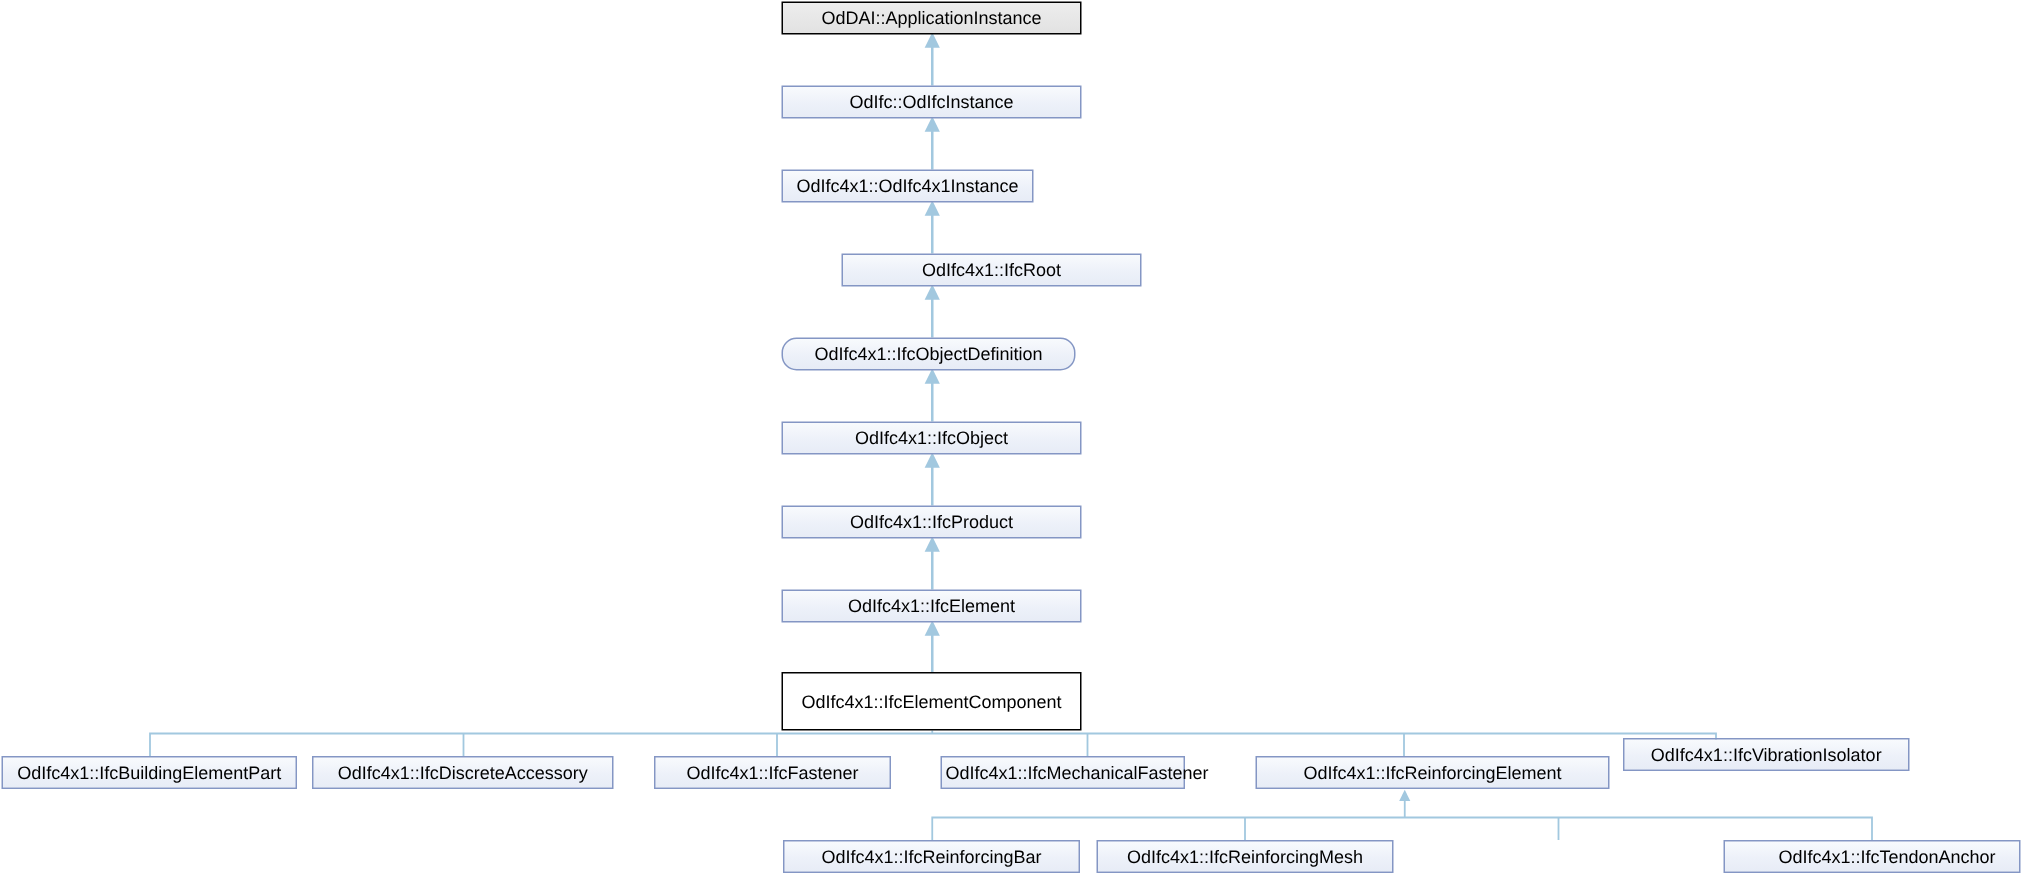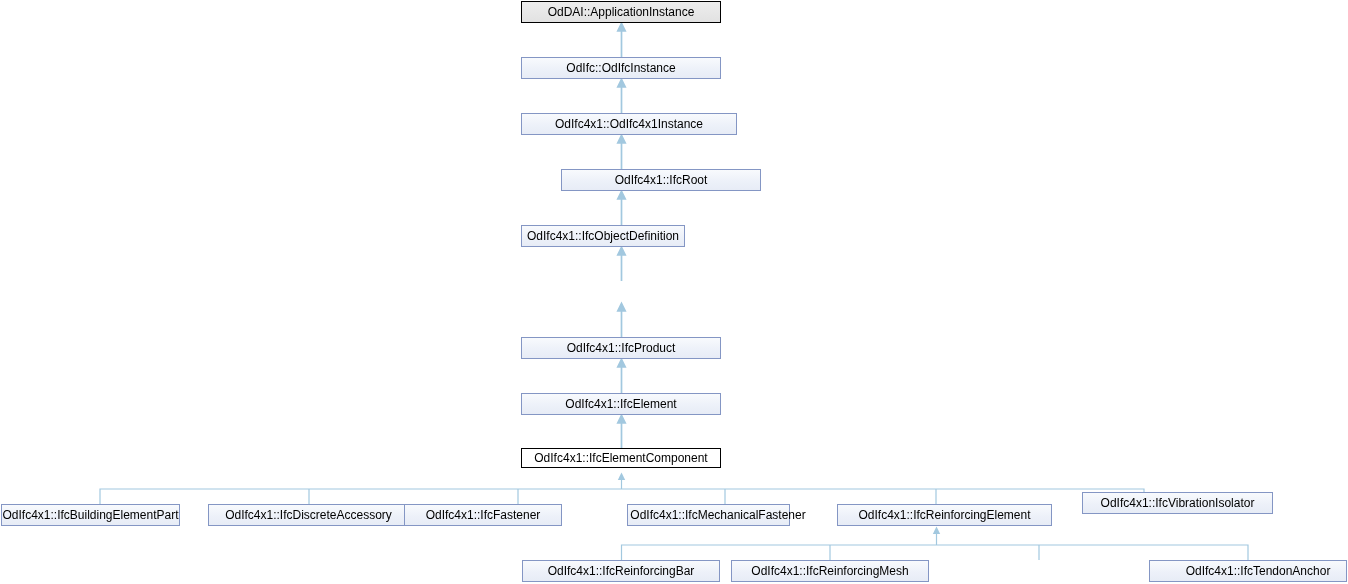--- a/index.html
+++ b/index.html
@@ -24,21 +24,21 @@
     cursor:pointer;
   }
   .node.external{
     border:1px solid #000000;
     background:linear-gradient(to bottom,#EDEDED 0%,#E2E2E2 100%);
     cursor:default;
   }
   .node.current{
     border:1px solid #000000;
     background:#ffffff;
-    height:20px;
+    height:39px;
     cursor:default;
   }
 </style>
 </head>
 <body>
 
 <div class="canvas">
 
   <svg class="edges" viewBox="0 0 1348 584">
     <g stroke="#A2C8DF" stroke-width="1.7" fill="#A2C8DF">
@@ -68,42 +68,43 @@
       <path d="M936.5,545 V534"></path>
       <path d="M621.5,560 V545 H1248 V560 M830,545 V560 M1039,545 V560"></path>
       <polygon points="936.5,526.5 932.8,534 940.2,534" fill="#A2C8DF" stroke="none"></polygon>
     </g>
   </svg>
 
   <div class="node external" style="left:521px;top:1px;width:200px;">OdDAI::ApplicationInstance</div>
 
   <div class="node" style="left:521px;top:57px;width:200px;">OdIfc::OdIfcInstance</div>
 
-  <div class="node" style="left:521px;top:113px;width:216px;text-align:right;">OdIfc4x1::OdIfc4x1Instance</div>
+  <div class="node" style="left:521px;top:113px;width:168px;text-align:right;">OdIfc4x1::OdIfc4x1Instance</div>
 
   <div class="node" style="left:521px;top:169px;width:200px;margin-left:40px;">OdIfc4x1::IfcRoot</div>
 
-  <div class="node" style="left:521px;top:225px;width:164px;">OdIfc4x1::IfcObjectDefinition</div>
+  <div class="node" style="left:521px;top:225px;width:196px;border-radius:10px;">OdIfc4x1::IfcObjectDefinition</div>
 
+  <div class="node" style="left:521px;top:281px;width:200px;">OdIfc4x1::IfcObject</div>
 
   <div class="node" style="left:521px;top:337px;width:200px;">OdIfc4x1::IfcProduct</div>
 
   <div class="node" style="left:521px;top:393px;width:200px;">OdIfc4x1::IfcElement</div>
 
   <div class="node current" style="left:521px;top:448px;width:200px;">OdIfc4x1::IfcElementComponent</div>
 
-  <div class="node" style="left:1px;top:504px;width:179px;">OdIfc4x1::IfcBuildingElementPart</div>
+  <div class="node" style="left:1px;top:504px;width:197px;">OdIfc4x1::IfcBuildingElementPart</div>
 
   <div class="node" style="left:208px;top:504px;width:201px;">OdIfc4x1::IfcDiscreteAccessory</div>
 
-  <div class="node" style="left:404px;top:504px;width:158px;">OdIfc4x1::IfcFastener</div>
+  <div class="node" style="left:436px;top:504px;width:158px;">OdIfc4x1::IfcFastener</div>
 
   <div class="node" style="left:627px;top:504px;width:163px;padding-left:19px;">OdIfc4x1::IfcMechanicalFastener</div>
 
-  <div class="node" style="left:837px;top:504px;width:215px;">OdIfc4x1::IfcReinforcingElement</div>
+  <div class="node" style="left:837px;top:504px;width:236px;">OdIfc4x1::IfcReinforcingElement</div>
 
   <div class="node" style="left:1046px;top:492px;width:191px;margin-left:36px;">OdIfc4x1::IfcVibrationIsolator</div>
 
   <div class="node" style="left:522px;top:560px;width:198px;">OdIfc4x1::IfcReinforcingBar</div>
 
   <div class="node" style="left:731px;top:560px;width:198px;">OdIfc4x1::IfcReinforcingMesh</div>
 
   <div class="node" style="left:940px;top:560px;width:214px;margin-top:24px;">OdIfc4x1::IfcTendon</div>
 
   <div class="node" style="left:1149px;top:560px;width:198px;padding-left:20px;">OdIfc4x1::IfcTendonAnchor</div>

